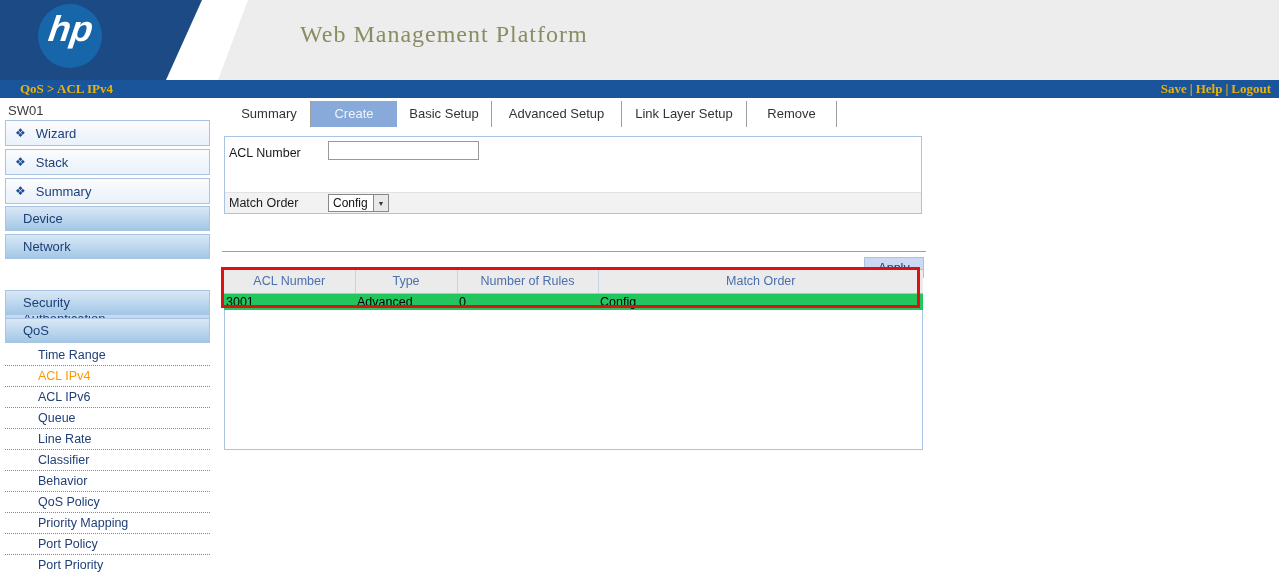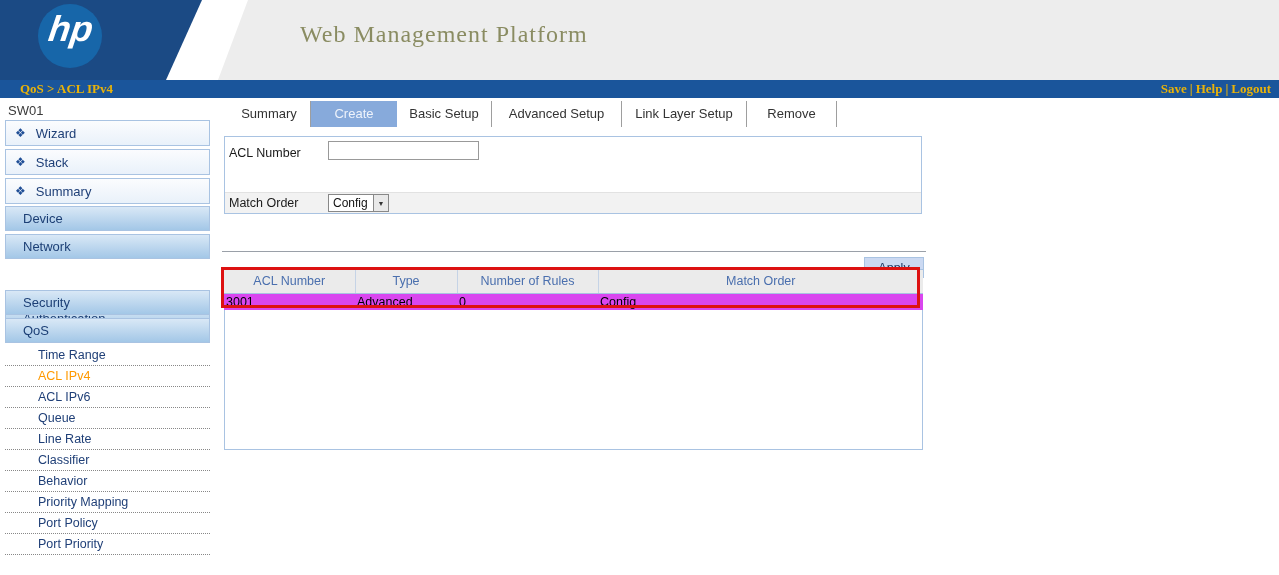--- a/index.html
+++ b/index.html
@@ -72,21 +72,21 @@
 
   .table-container { position:absolute; left:2px; top:169px; width:699px; height:181px;
                      border:1px solid #A9C3E2; background:#fff; }
   .red-box { position:absolute; left:-4px; top:-3px; width:699px; height:41px;
              border:3px solid #DD1111; pointer-events:none; }
   .acl-table { position:absolute; left:-1px; top:0; width:699px; border-collapse:collapse;
                table-layout:fixed; font-size:12.5px; }
   .acl-table th { height:23px; background:#EBEBEB; color:#4A6FAE; font-weight:normal;
                   border-bottom:1px solid #A9C3E2; border-right:1px solid #C5D3E6; text-align:center; }
   .acl-table th:last-child { border-right:none; }
-  .acl-table td { height:17px; color:#000; text-align:left; padding-left:2px; background:#d946ef; }
+  .acl-table td { height:17px; color:#000; text-align:left; padding-left:2px; background:#22c55e; }
   .c1{width:131px;} .c2{width:102px;} .c3{width:141px;}
 </style>
 </head>
 <body>
 
 <div id="page">
 
   <div class="header">
     <div class="header-gray"></div>
     <div class="header-blue"></div>
@@ -136,20 +136,21 @@
     </div>
 
     <div class="sub-list">
       <div class="sub-item">Time Range</div>
       <div class="sub-item active">ACL IPv4</div>
       <div class="sub-item">ACL IPv6</div>
       <div class="sub-item">Queue</div>
       <div class="sub-item">Line Rate</div>
       <div class="sub-item">Classifier</div>
       <div class="sub-item">Behavior</div>
+      <div class="sub-item">QoS Policy</div>
       <div class="sub-item">Priority Mapping</div>
       <div class="sub-item">Port Policy</div>
       <div class="sub-item">Port Priority</div>
     </div>
   </div>
 
   <div class="main">
 
     <div class="tabbar">
       <div class="tab" style="width:83px;">Summary</div>

